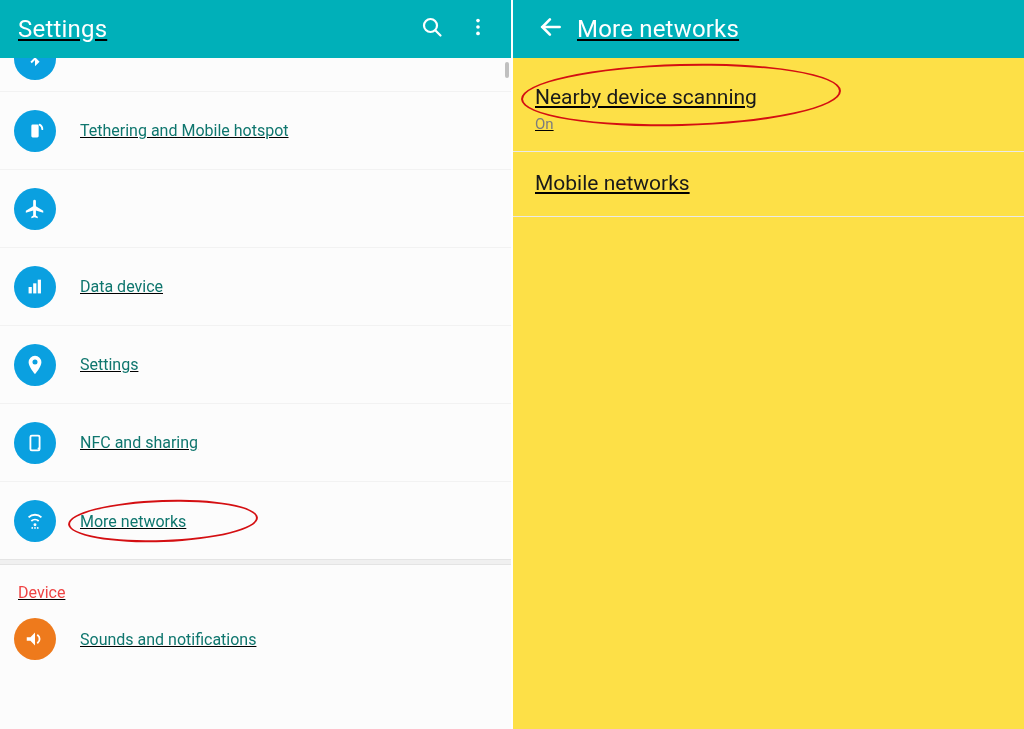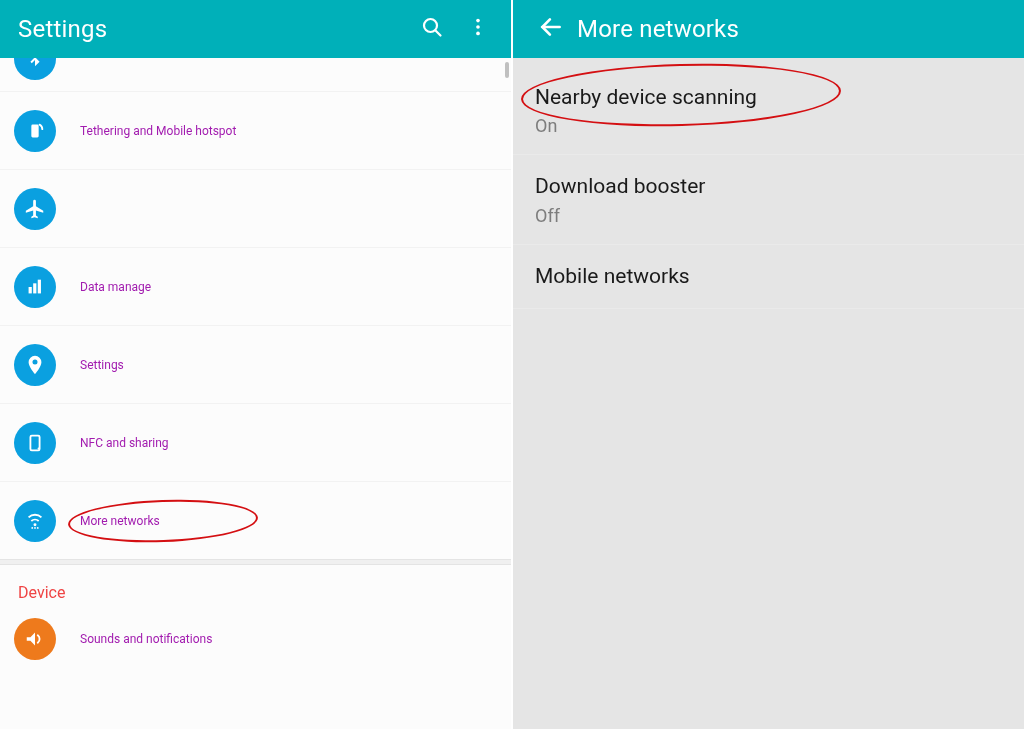--- a/index.html
+++ b/index.html
@@ -10,23 +10,24 @@
       height: 729px;
       display: flex;
       overflow: hidden;
     }
     .panel {
       flex: 1;
       display: flex;
       flex-direction: column;
       background: #fcfcfc;
       position: relative;
+      text-decoration: underline;
     }
     .panel-left { border-right: 2px solid #fff; }
-    .panel-right .content { background: #e5e5e5; }
+    .panel-right .content { background: #fde047; }
     .appbar {
       background: #00b0b9;
       color: #fff;
       height: 58px;
       display: flex;
       align-items: center;
       padding: 0 10px 0 18px;
       flex-shrink: 0;
     }
     .appbar .title {
@@ -80,22 +81,22 @@
       display: flex;
       align-items: center;
       justify-content: center;
       margin-right: 24px;
       flex-shrink: 0;
       color: #fff;
     }
     .li-icon.orange { background: #ee7a1c; }
     .li-icon svg { width: 22px; height: 22px; }
     .li-text {
-      font-size: 12px;
-      color: #a21caf;
+      font-size: 16px;
+      color: #0f766e;
       position: relative;
       padding: 6px 0;
     }
     .section-divider {
       height: 6px;
       background: #f0f0f0;
       border-top: 1px solid #e4e4e4;
       border-bottom: 1px solid #e4e4e4;
       margin-top: -1px;
     }
@@ -114,21 +115,21 @@
       font-size: 21px;
       color: #1a1a1a;
       line-height: 1.3;
     }
     .r-sub {
       font-size: 15px;
       color: #7d7d7d;
       margin-top: 4px;
     }
     .r-sub.on,
-    .r-sub.off { font-size: 18px; }
+    .r-sub.off { font-size: 15px; }
     
     .annot {
       position: absolute;
       border: 2px solid #d40f12;
       border-radius: 50%;
       pointer-events: none;
     }
     .annot.left-oval {
       left: 68px;
       width: 190px;
@@ -210,21 +211,21 @@
     </div>
 
     <div class="list-item">
       <div class="li-icon">
         <svg viewBox="0 0 24 24" fill="#fff">
             <rect x="5" y="12" width="3.5" height="7"></rect>
             <rect x="10" y="8" width="3.5" height="11"></rect>
             <rect x="15" y="4" width="3.5" height="15"></rect>
           </svg>
       </div>
-      <div class="li-text">Data manage</div>
+      <div class="li-text">Data device</div>
     </div>
 
     <div class="list-item">
       <div class="li-icon">
         <svg viewBox="0 0 24 24" fill="#fff">
             <path d="M12 2a7 7 0 0 0-7 7c0 5 7 13 7 13s7-8 7-13a7 7 0 0 0-7-7zm0 9.5A2.5 2.5 0 1 1 12 6a2.5 2.5 0 0 1 0 5.5z"></path>
           </svg>
       </div>
       <div class="li-text">Settings</div>
     </div>
@@ -282,23 +283,19 @@
     <div class="title sub">More networks</div>
   </div>
 
   <div class="content">
     <div class="r-item" style="padding-top:26px;">
       <div class="r-title">Nearby device scanning</div>
       <div class="r-sub on">On</div>
       <div class="annot right-oval"></div>
     </div>
 
-    <div class="r-item">
-      <div class="r-title">Download booster</div>
-      <div class="r-sub off">Off</div>
-    </div>
 
     <div class="r-item">
       <div class="r-title">Mobile networks</div>
     </div>
 
   </div>
 </div>
 
 </body></html>

